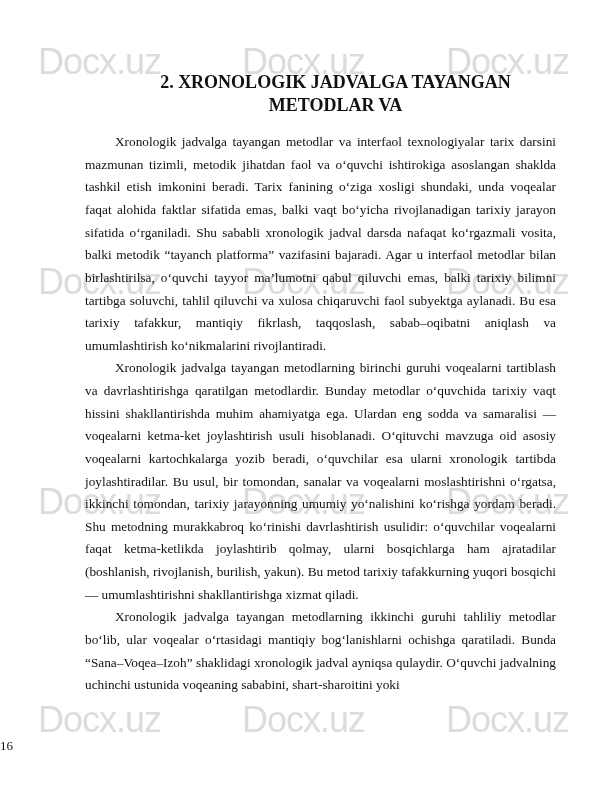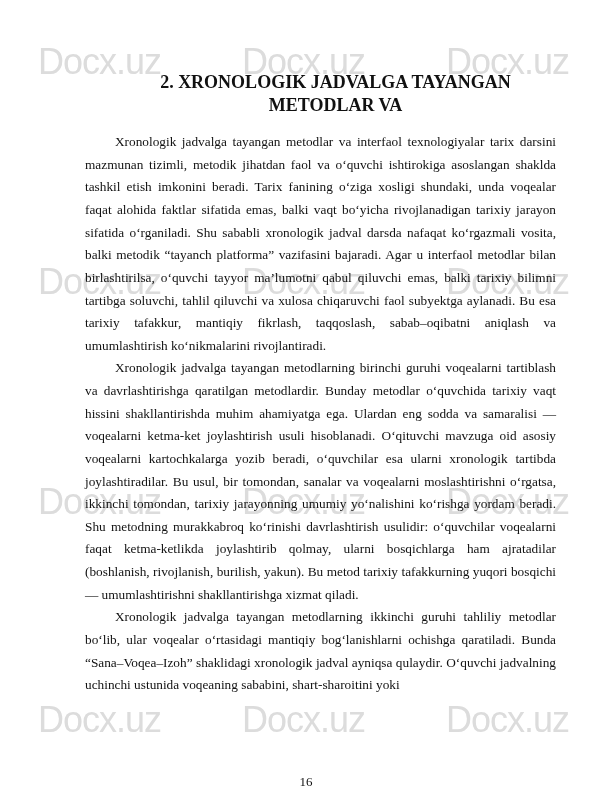--- a/index.html
+++ b/index.html
@@ -5,21 +5,21 @@
     html, body { margin: 0; padding: 0; background: #ffffff; }
     body { width: 612px; height: 792px; position: relative; overflow: hidden; }
     .page { position: absolute; left: 0; top: 0; width: 612px; height: 792px; background: #fff; }
     .watermarks { position: absolute; left: 0; top: 0; width: 612px; height: 620px; pointer-events: none; z-index: 0; }
     .wm-row { position: absolute; left: 0; width: 612px; height: 40px; }
     .wm { position: absolute; font-family: "Liberation Sans", sans-serif; font-size: 36px; color: #dcdcdc; letter-spacing: -1px; line-height: 40px; white-space: nowrap; }
     .content { position: absolute; left: 85px; top: 56px; width: 471px; z-index: 1; font-family: "Liberation Serif", serif; color: #111; }
     .title { text-align: center; font-weight: bold; font-size: 18px; line-height: 22.6px; margin: 15px; }
     .title .l1 { display: block; padding-left: 30px; }
     .para { margin: 0; font-size: 13.3px; line-height: 22.62px; text-align: justify; text-indent: 30px; }
-    .page-number { position: absolute; left: 0; width: 612px; top: 738px; text-align: center; font-family: "Liberation Serif", serif; font-size: 13px; color: #111; z-index: 1; margin-top: 36px; }
+    .page-number { position: absolute; left: 0; width: 612px; top: 738px; font-family: "Liberation Serif", serif; font-size: 13px; color: #111; z-index: 1; }
   </style>
 </head>
 <body>
 
 <div class="page">
 
   <div class="watermarks">
     <div class="wm-row" style="top:42px">
       <span class="wm" style="left:38px">Docx.uz</span>
       <span class="wm" style="left:242px">Docx.uz</span>

